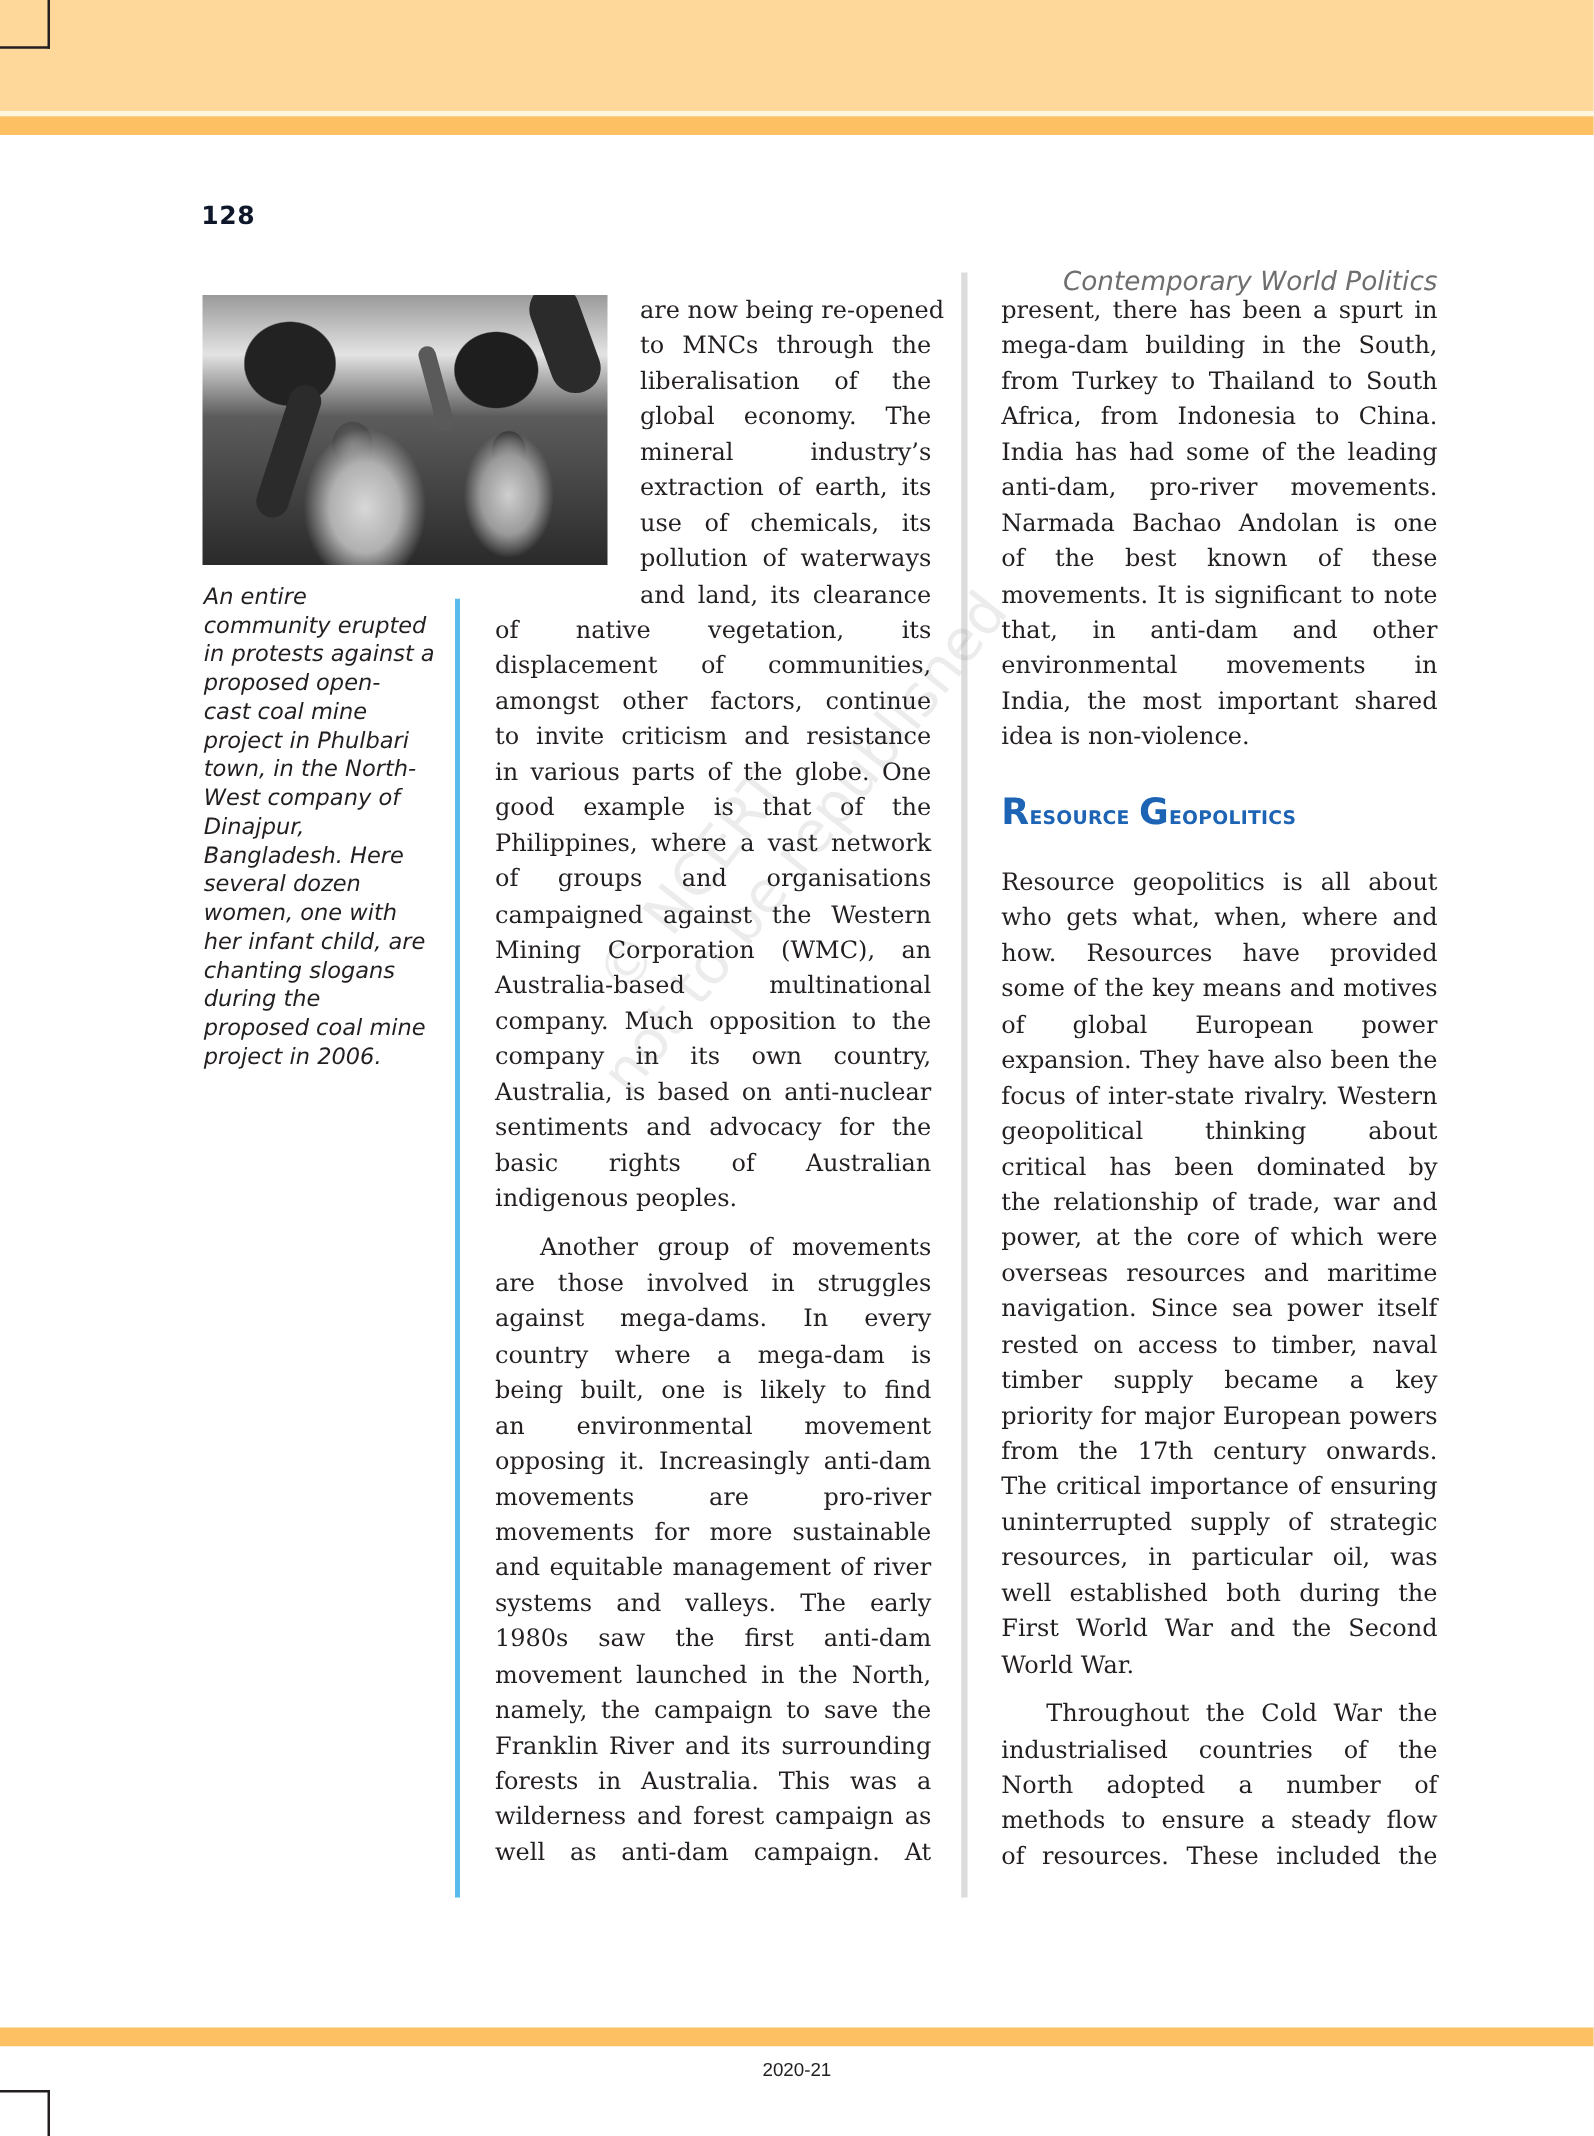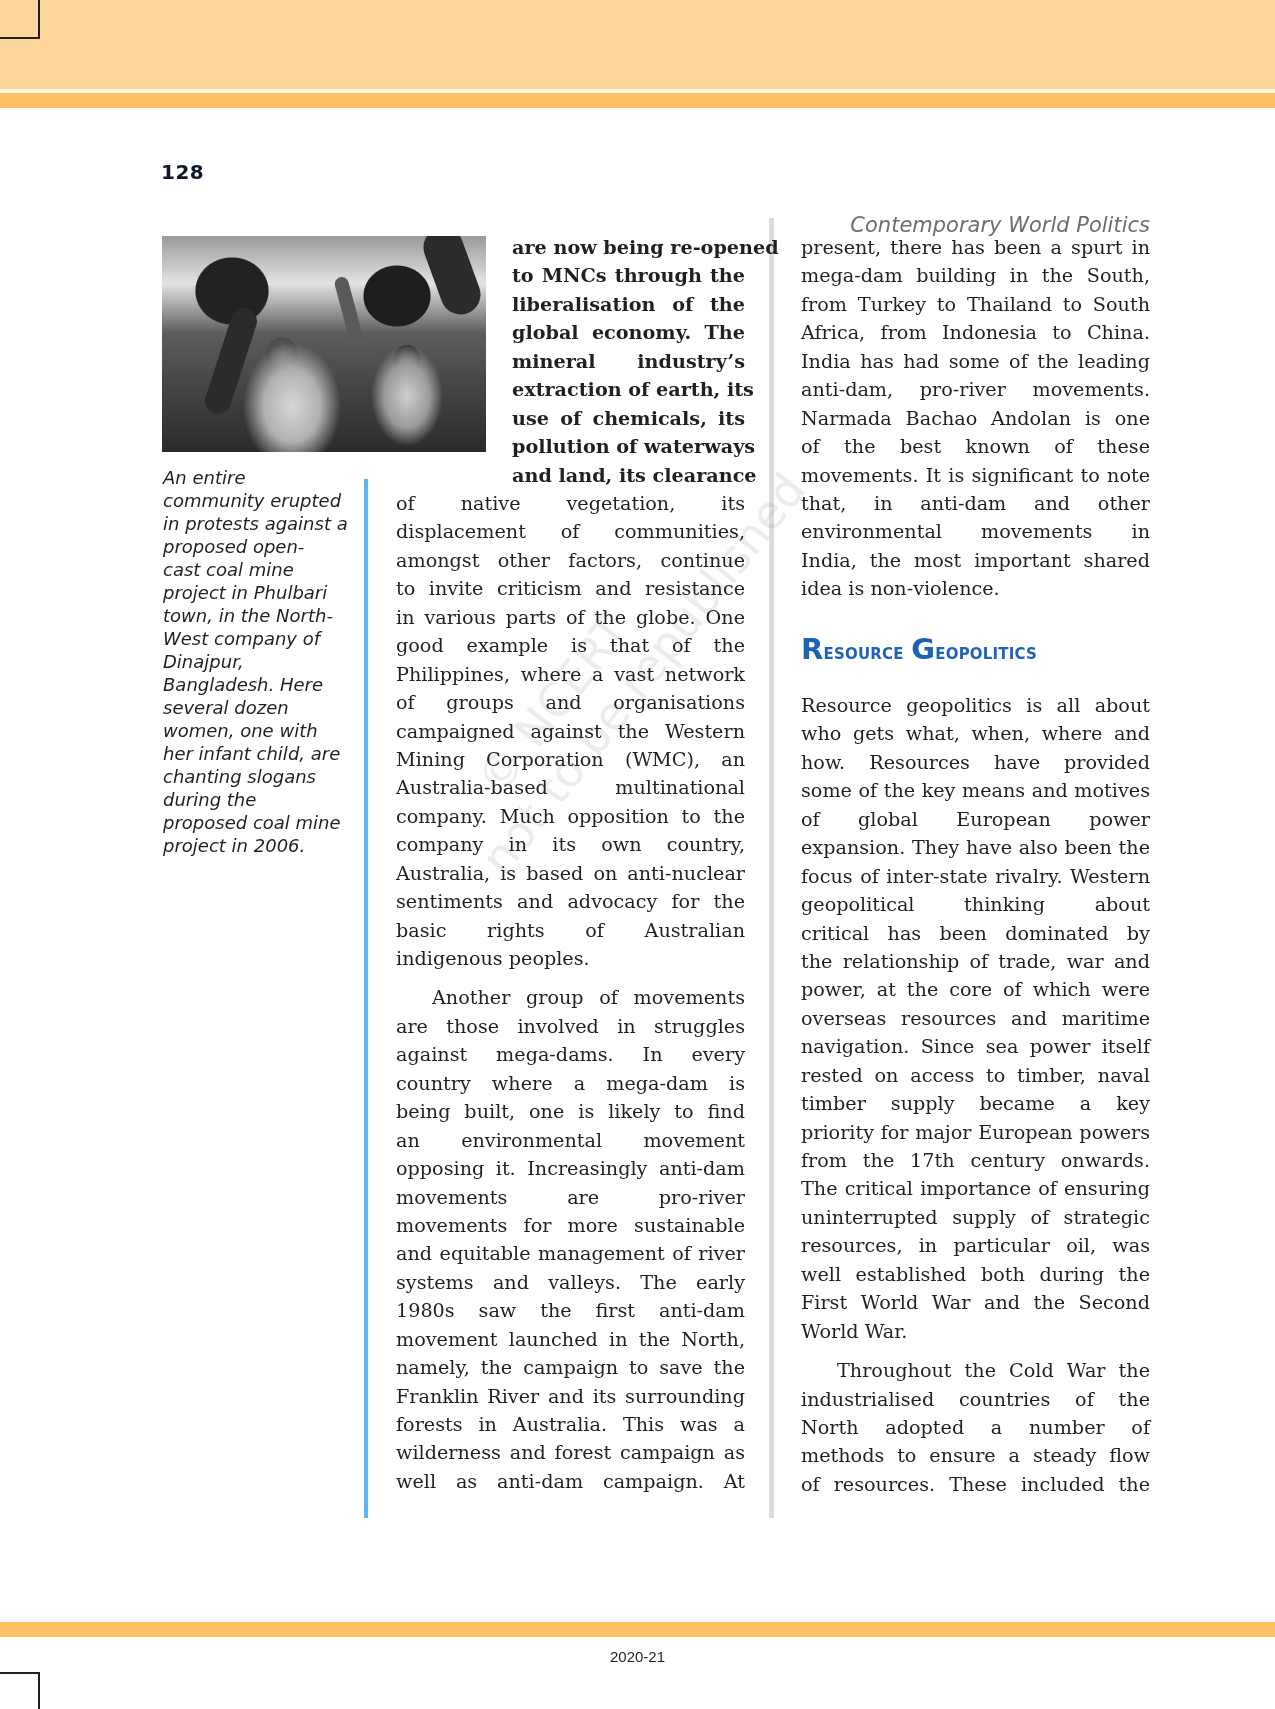--- a/index.html
+++ b/index.html
@@ -48,21 +48,21 @@
 
   .bar-blue { position: absolute; left: 364px; top: 479px; width: 4px; height: 1039px; background: #58bbeb; }
   .bar-gray { position: absolute; left: 769px; top: 218px; width: 5px; height: 1300px; background: #dcdcdc; }
 
   .col { position: absolute; font-size: 19.2px; line-height: 28.45px; }
   .col .ln { display: block; text-align: justify; text-align-last: justify; white-space: nowrap; height: 28.45px; overflow: visible; }
   .col .ln.last { text-align-last: left; }
   .col .ln.indent { text-indent: 36px; }
   .col .gap { height: 11px; }
 
-  .mid-top { left: 512px; top: 234px; width: 233px; font-weight: bold; }
+  .mid-top { left: 512px; top: 234px; width: 233px; }
   .mid-main { left: 396px; top: 490px; width: 349px; }
   .right-col { left: 801px; top: 234px; width: 349px; }
 
   .heading {
     position: absolute; left: 801px; top: 632px;
     font-family: "DejaVu Sans", "Liberation Sans", sans-serif;
     font-weight: bold; color: #1e64b4; font-size: 21px; letter-spacing: 0.2px;
     font-variant: small-caps; white-space: nowrap;
   }
   .heading .big { font-size: 29px; }

